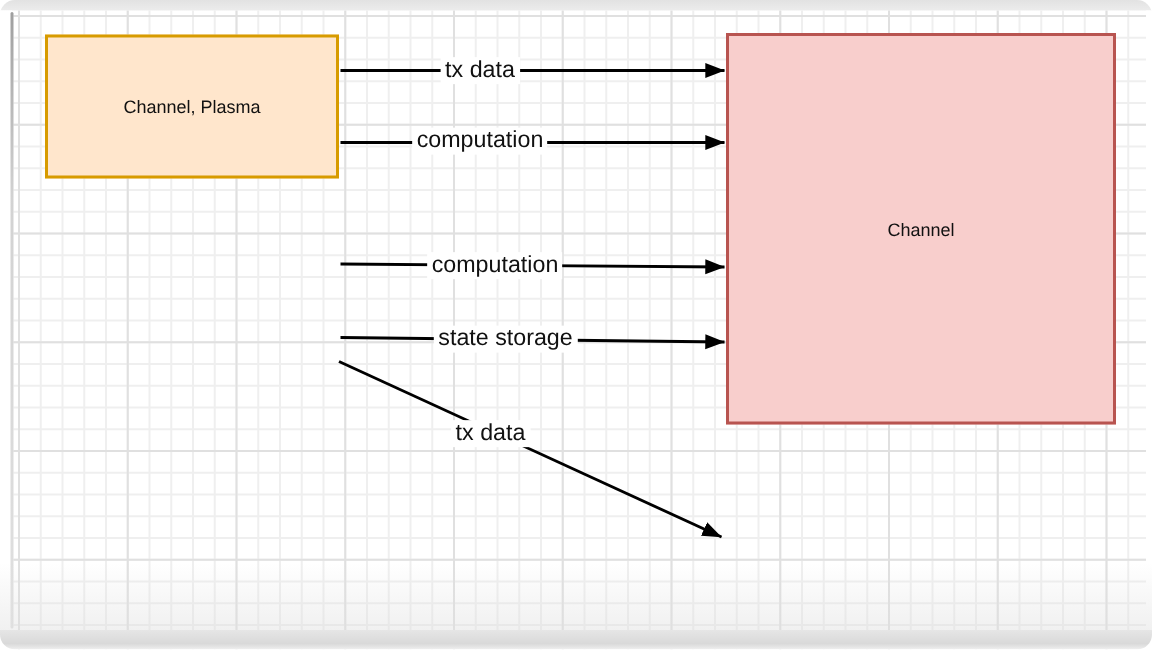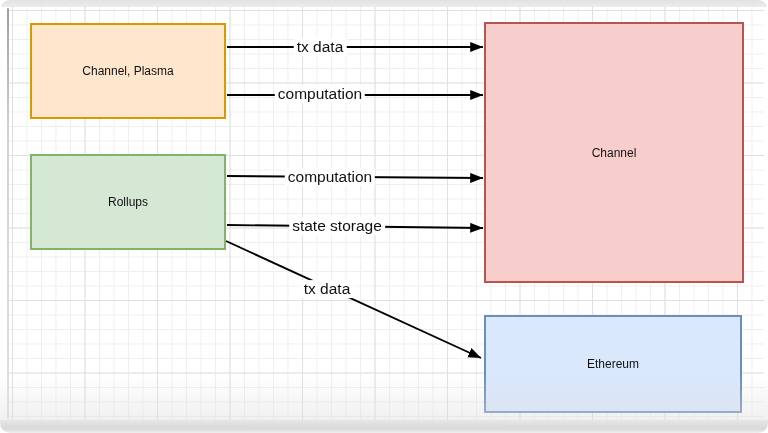--- a/index.html
+++ b/index.html
@@ -103,25 +103,19 @@
 
   <div class="edge-label" style="left:320px;top:47px;">tx data</div>
   <div class="edge-label" style="left:320px;top:94px;">computation</div>
   <div class="edge-label" style="left:330px;top:177px;">computation</div>
   <div class="edge-label" style="left:317px;top:226px;margin-left:20px;">state storage</div>
   <div class="edge-label" style="left:327px;top:289px;">tx data</div>
 
   <div class="node node-channel-plasma">
     <span>Channel, Plasma</span>
   </div>
-  <div class="node node-rollups">
-    <span>Rollups</span>
-  </div>
   <div class="node node-offchain">
     <span>Channel</span>
-  </div>
-  <div class="node node-ethereum">
-    <span>Ethereum</span>
   </div>
 
   <div class="bottom-fade"></div>
   <div class="bottom-band"></div>
 </div>
 
 </body></html>

